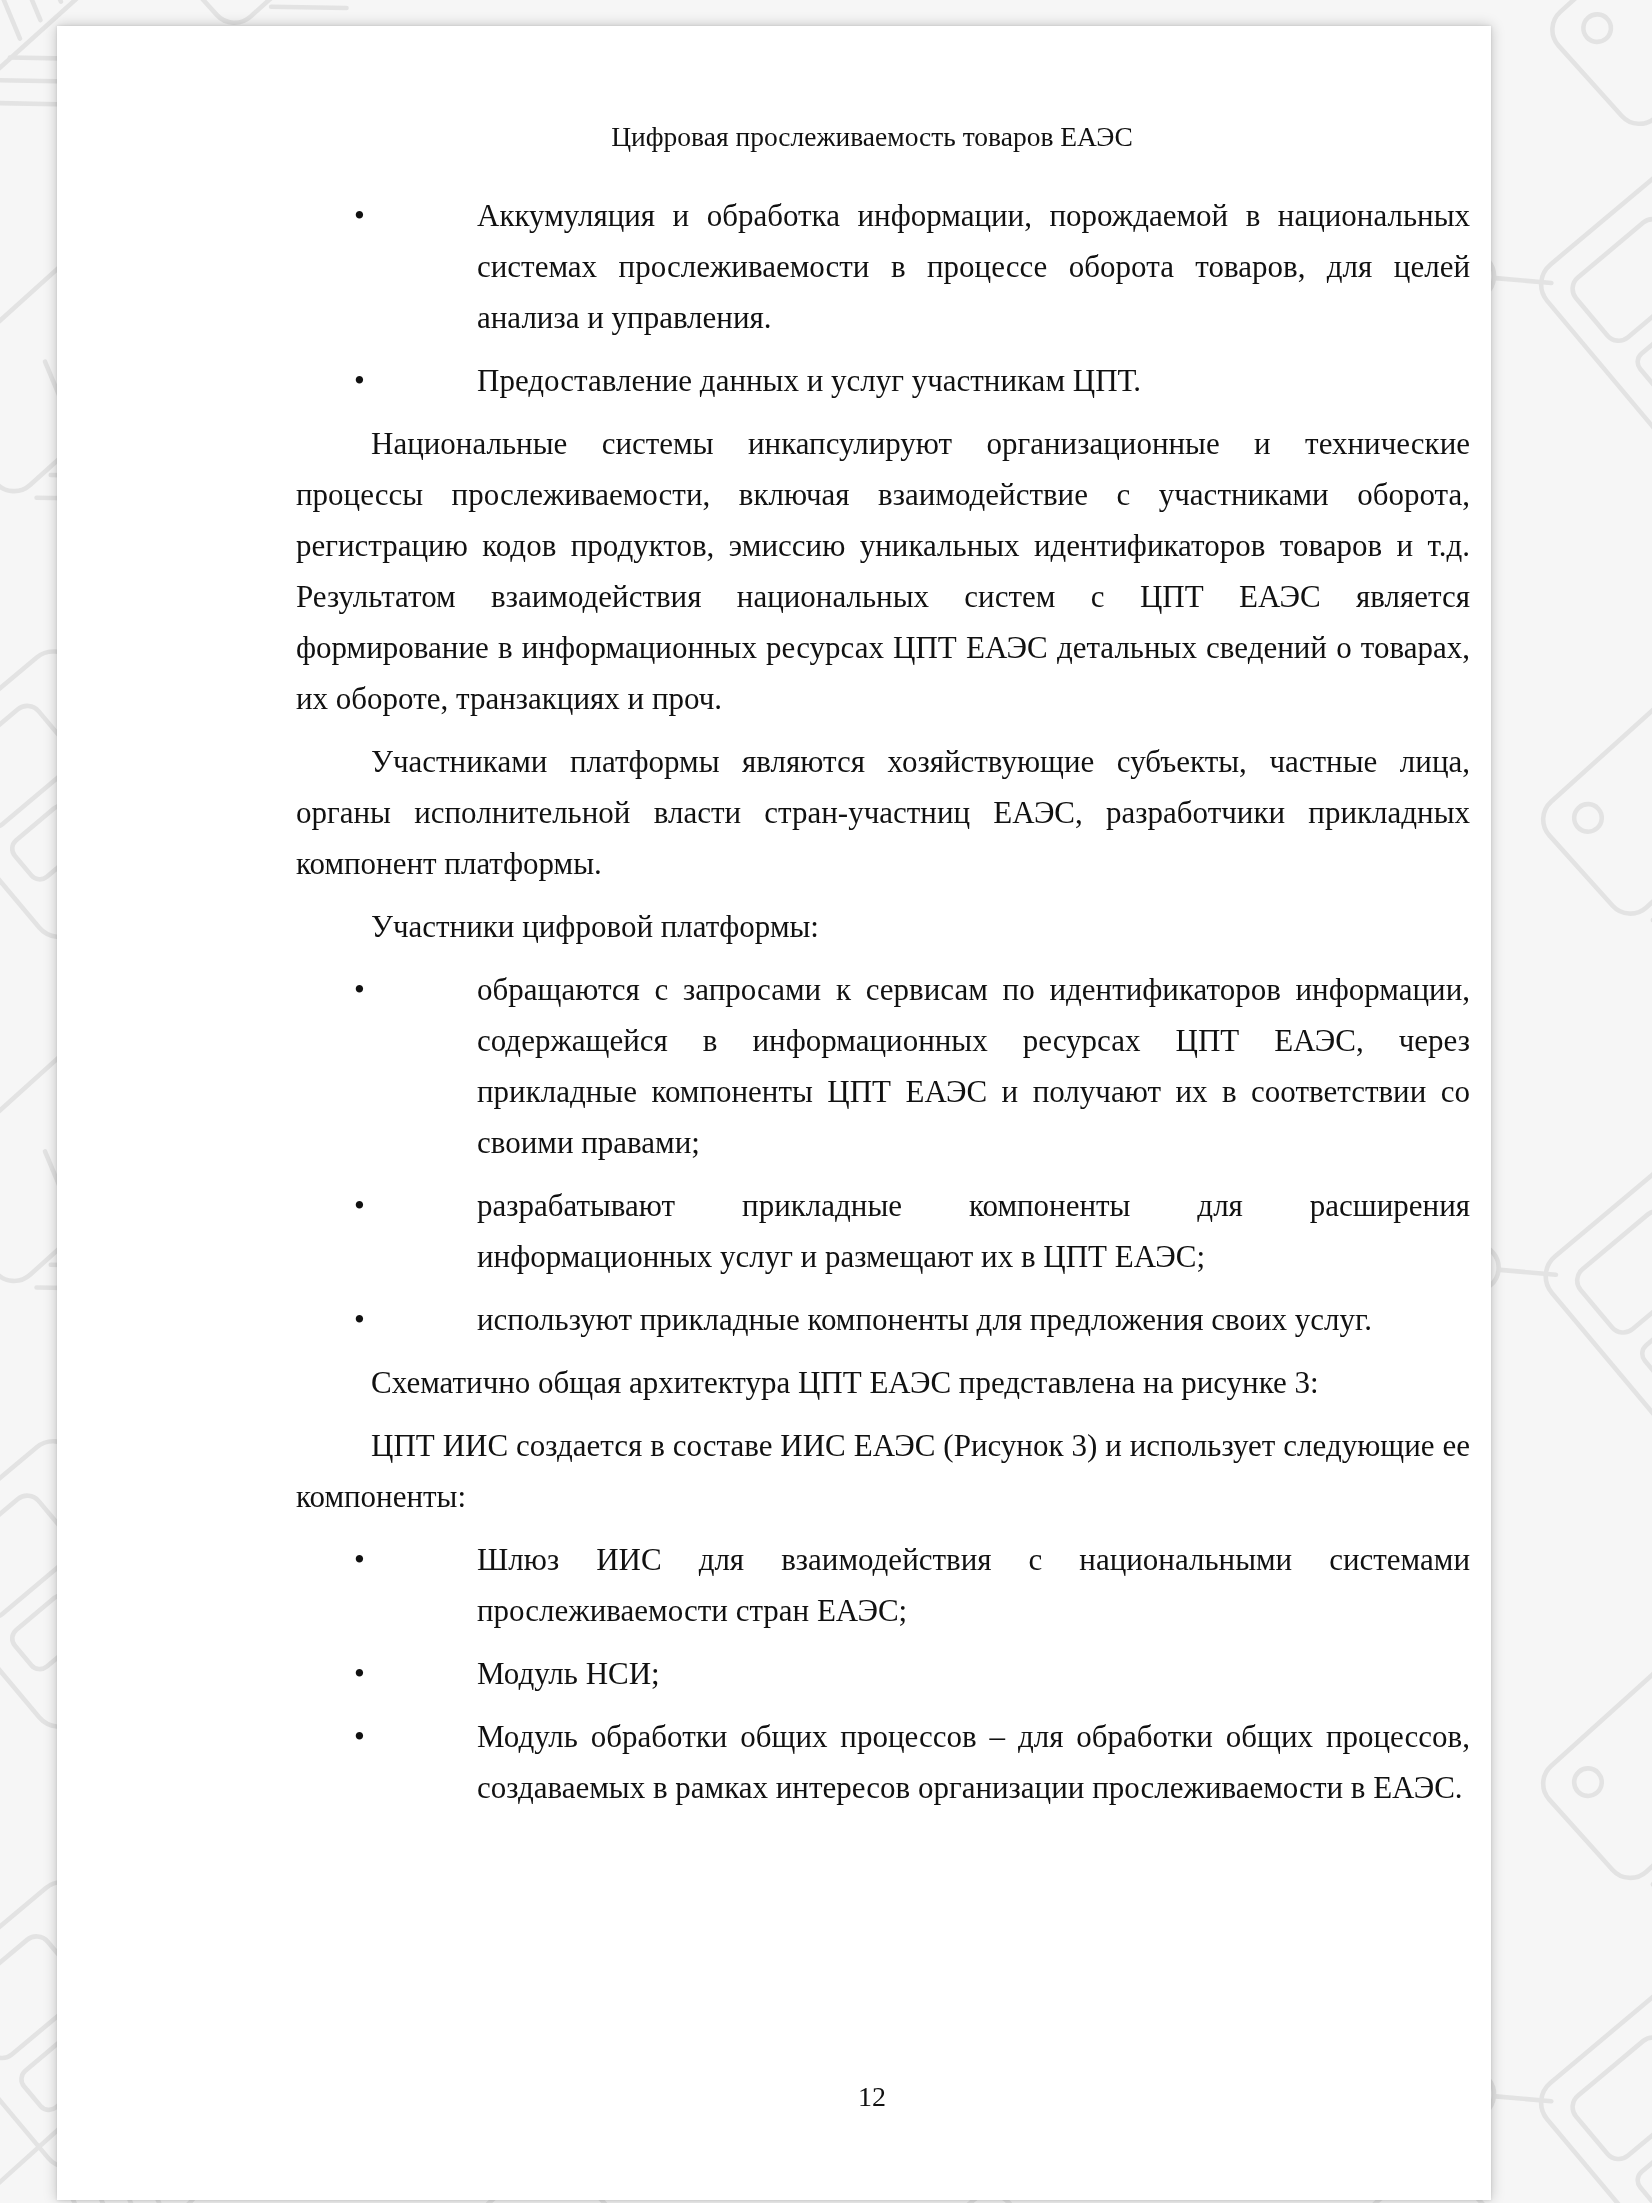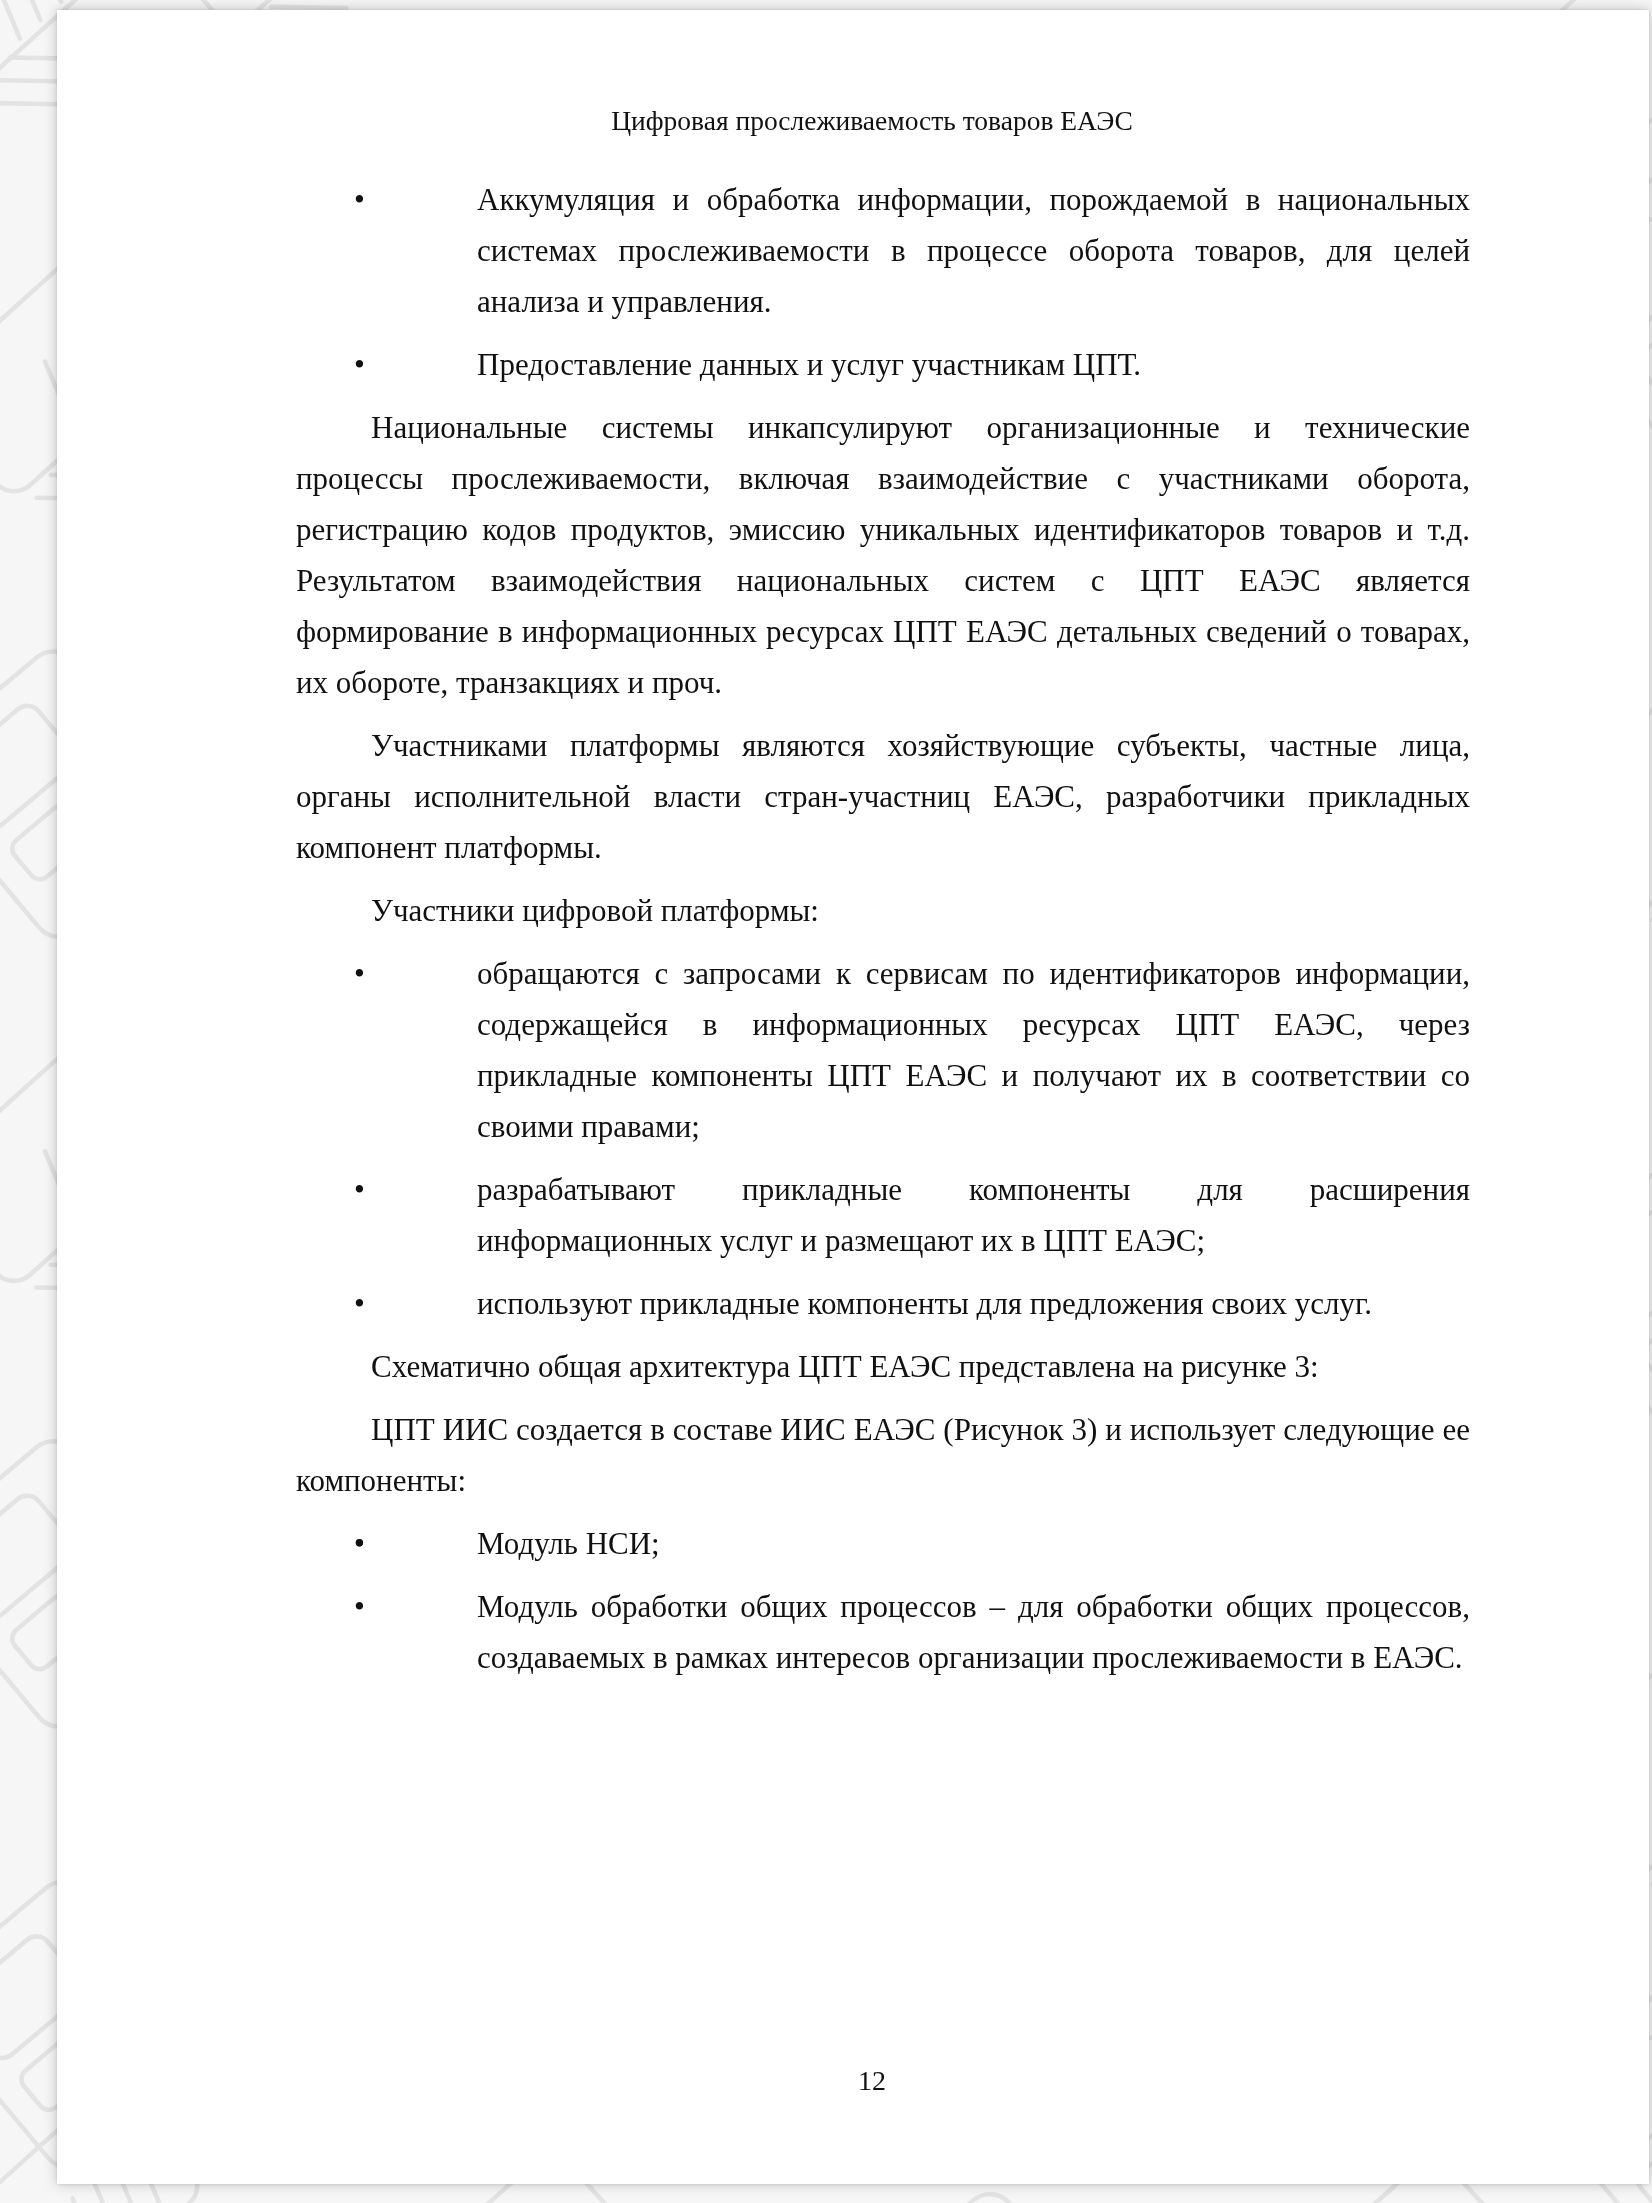--- a/index.html
+++ b/index.html
@@ -15,22 +15,22 @@
     background:var(--canvas-bg);
     font-family:"Liberation Serif","DejaVu Serif",serif;
     color:var(--text);
     overflow:hidden;
   }
   .bg-pattern{
     position:absolute;left:0;top:0;width:1653px;height:2204px;
   }
   .page{
     position:absolute;
-    left:57px;top:10px;
-    width:1592px;height:2174px;
+    left:57px;top:26px;
+    width:1434px;height:2174px;
     background:var(--page-bg);
     box-shadow:0 0 13px rgba(0,0,0,0.22), 0 0 2.8px rgba(0,0,0,0.12);
   }
   .doc-header{
     position:absolute;
     left:217px;top:92px;width:1196px;
     text-align:center;
     font-size:27.5px;
     line-height:37px;
     white-space:nowrap;
@@ -145,20 +145,21 @@
         <span class="btext">разрабатывают прикладные компоненты для расширения информационных услуг и размещают их в ЦПТ ЕАЭС;</span>
       </div>
       <div class="block bullet">
         <span class="marker">•</span>
         <span class="btext">используют прикладные компоненты для предложения своих услуг.</span>
       </div>
       <div class="block para">Схематично общая архитектура ЦПТ ЕАЭС представлена на рисунке 3:</div>
       <div class="block para">ЦПТ ИИС создается в составе ИИС ЕАЭС (Рисунок 3) и использует следующие ее компоненты:</div>
       <div class="block bullet">
         <span class="marker">•</span>
+        <span class="btext">Шлюз ИИС для взаимодействия с национальными системами прослеживаемости стран ЕАЭС;</span>
       </div>
       <div class="block bullet">
         <span class="marker">•</span>
         <span class="btext">Модуль НСИ;</span>
       </div>
       <div class="block bullet">
         <span class="marker">•</span>
         <span class="btext">Модуль обработки общих процессов – для обработки общих процессов, создаваемых в рамках интересов организации прослеживаемости в ЕАЭС.</span>
       </div>
     </div>

